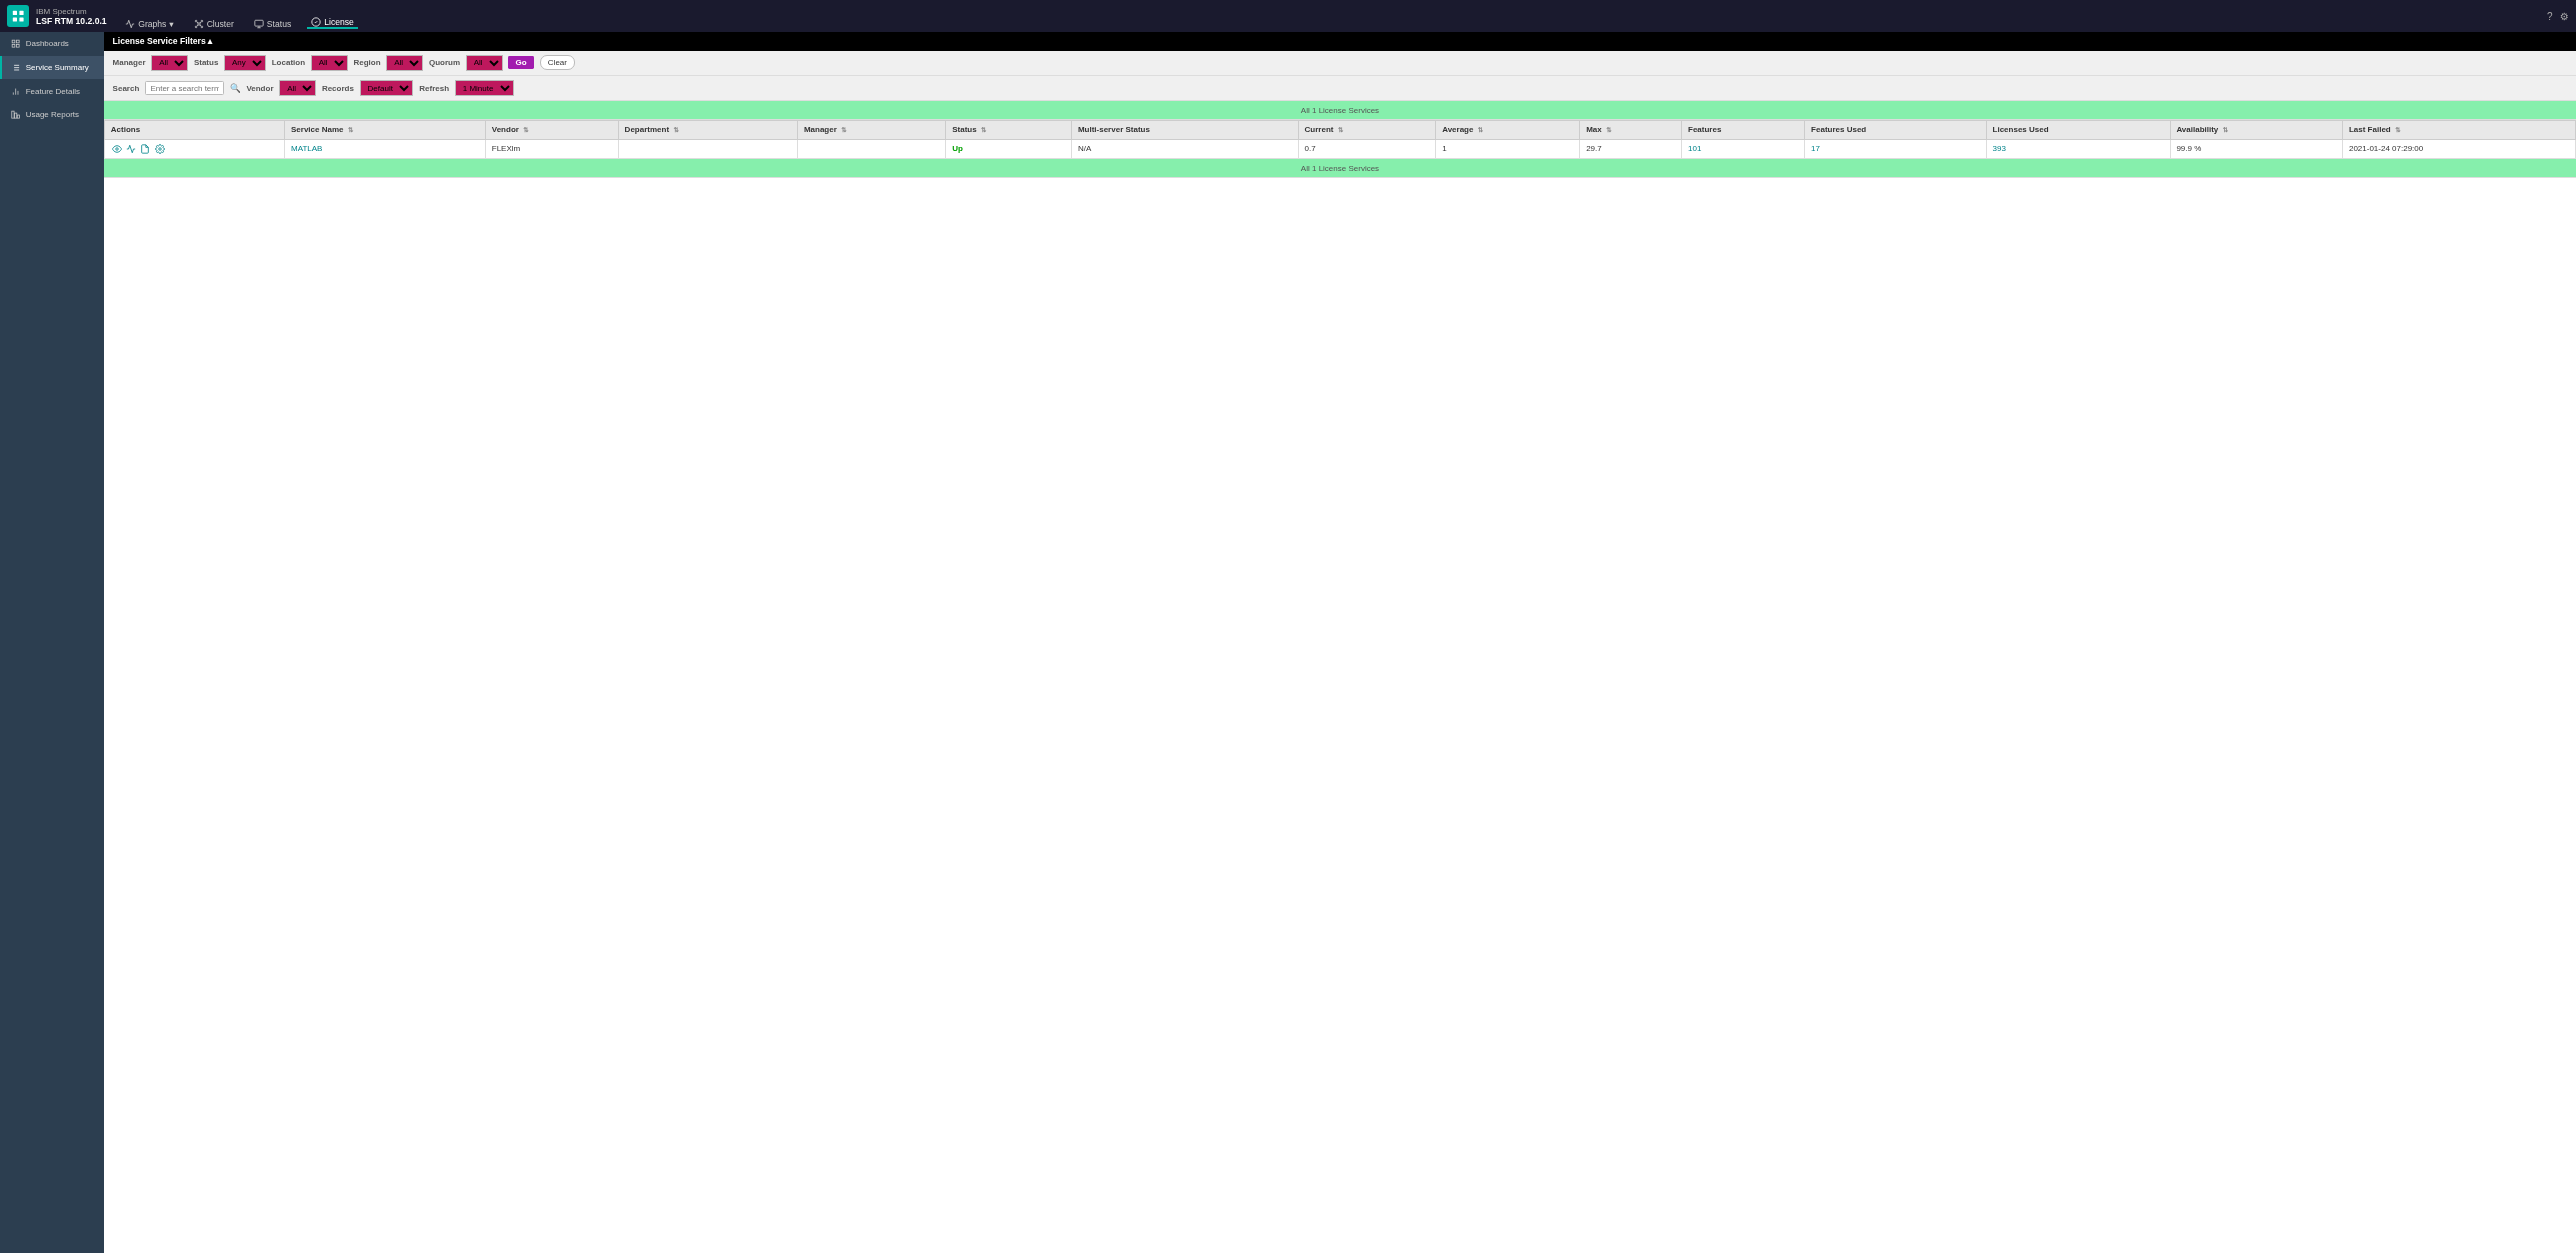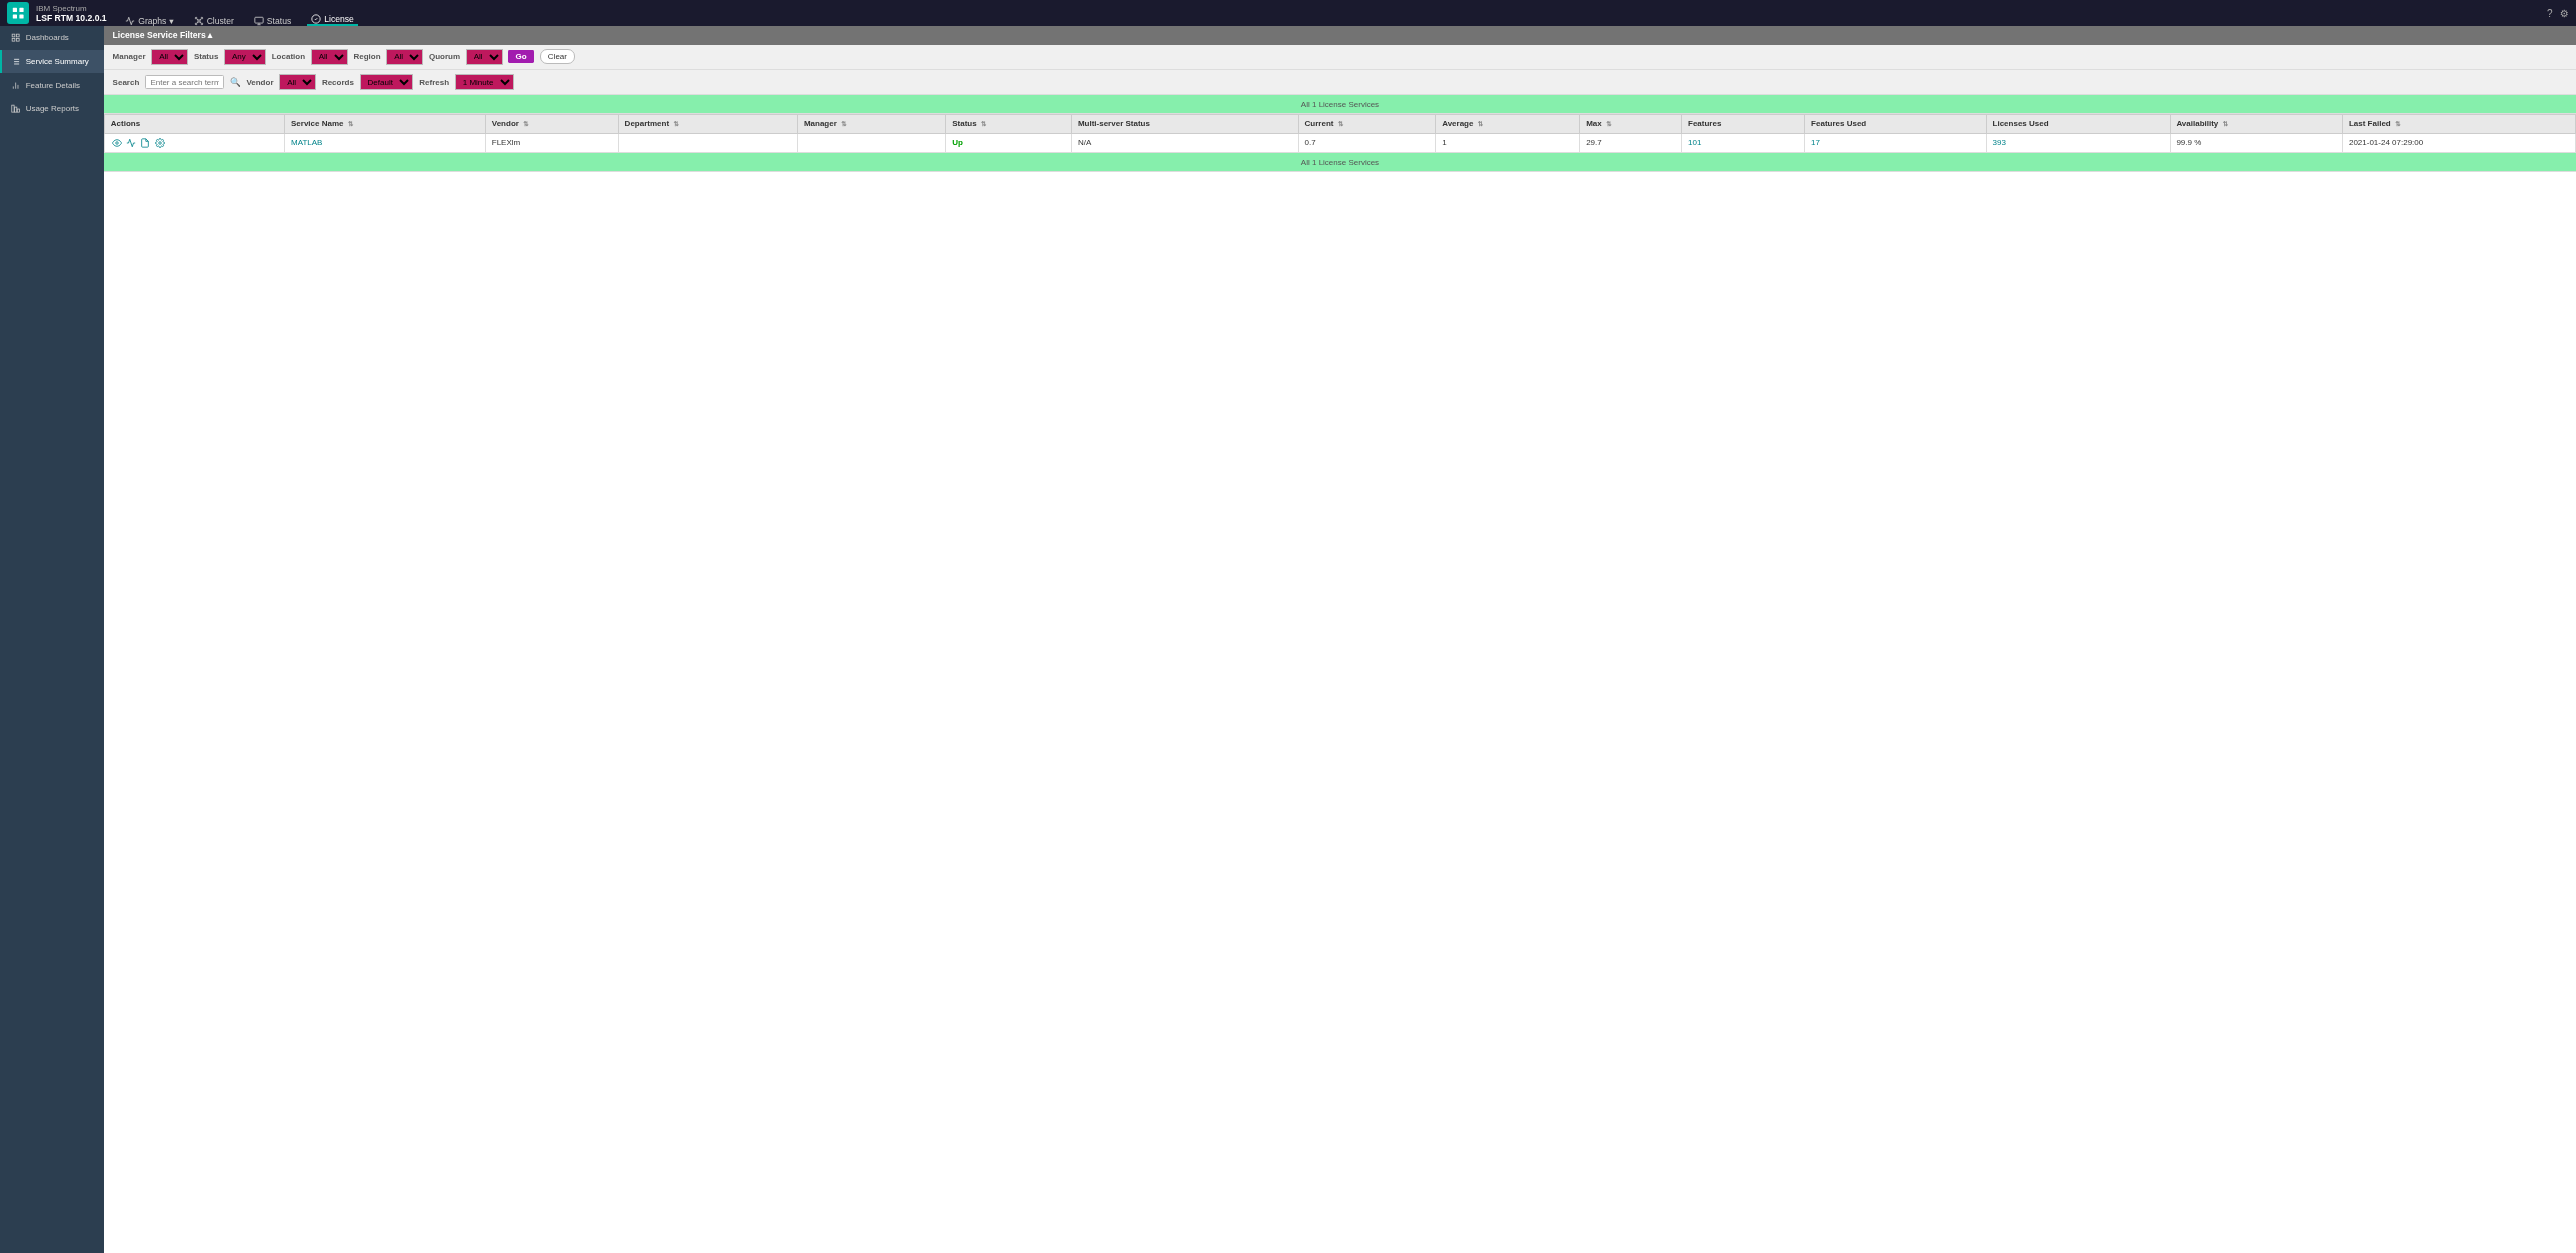--- a/index.html
+++ b/index.html
@@ -1,19 +1,19 @@
 <!DOCTYPE html>
 <html style="font-size:11.5px"><head>
   <meta charset="utf-8">
   <style>
     * { box-sizing: border-box; margin: 0; padding: 0; }
     body { font-family: Arial, Helvetica, sans-serif; font-size: 8.6px; background: #f4f4f4; color: #333; display: flex; flex-direction: column; height: 100vh; overflow: hidden; }
 
     
-    .topbar { background: #1a1a2e; display: flex; align-items: center; height: 26px; padding: 0 7.2px; color: #ccc; flex-shrink: 0; }
+    .topbar { background: #1a1a2e; display: flex; align-items: center; height: 32px; padding: 0 7.2px; color: #ccc; flex-shrink: 0; }
     .topbar-logo { width: 21.6px; height: 21.6px; background: #00b5a5; border-radius: 2.9px; display: flex; align-items: center; justify-content: center; margin-right: 7.2px; flex-shrink: 0; }
     .topbar-logo svg { width: 14.4px; height: 14.4px; }
     .topbar-brand { display: flex; flex-direction: column; margin-right: 14.4px; }
     .topbar-brand-top { font-size: 8px; color: #aaa; }
     .topbar-brand-bottom { font-size: 8.6px; color: #fff; font-weight: bold; }
     .topbar-nav { display: flex; align-items: center; gap: 11.5px; flex: 1; }
     .topbar-nav-item { display: flex; align-items: flex-end; gap: 2.9px; color: #ccc; font-size: 8.6px; cursor: pointer; padding: 0 4.3px; height: 26px; }
     .topbar-nav-item.active { color: #fff; border-bottom: 2.2px solid #00b5a5; }
     .topbar-nav-item svg { width: 10px; height: 10px; }
     .topbar-spacer { flex: 1; }
@@ -26,21 +26,21 @@
     
     .sidebar { width: 104px; background: #2c3e50; color: #ccc; display: flex; flex-direction: column; flex-shrink: 0; }
     .sidebar-item { display: flex; align-items: center; gap: 5.8px; padding: 7.2px 8.6px; font-size: 8px; cursor: pointer; border-left: 2.2px solid transparent; }
     .sidebar-item.active { background: #3d5166; color: #fff; border-left: 2.2px solid #00b5a5; }
     .sidebar-item svg { width: 9.3px; height: 9.3px; flex-shrink: 0; }
 
     
     .content { flex: 1; overflow: auto; background: #fff; display: flex; flex-direction: column; }
 
     
-    .filter-bar-header { background: #737373; color: #fff; padding: 4.3px 8.6px; font-size: 8.6px; font-weight: bold; display: flex; align-items: center; }
+    .filter-bar-header { background: #000000; color: #fff; padding: 4.3px 8.6px; font-size: 8.6px; font-weight: bold; display: flex; align-items: center; }
 
     .filter-row { display: flex; align-items: center; gap: 5.8px; padding: 4.3px 8.6px; background: #f0f0f0; border-bottom: 0.7px solid #ddd; flex-wrap: wrap; }
     .filter-label { font-size: 8px; color: #555; font-weight: bold; }
     .filter-select { font-size: 8px; padding: 1.4px 2.9px; border: 0.7px solid #bbb; background: #be185d; border-radius: 0; cursor: pointer; }
     .filter-go-btn { background: #a21caf; color: #fff; border: none; padding: 2.2px 7.2px; border-radius: 1.4px; font-size: 8px; cursor: pointer; font-weight: bold; }
     .filter-clear-btn { background: #fff; color: #333; border: 0.7px solid #bbb; padding: 2.2px 7.2px; border-radius: 7px; font-size: 8px; cursor: pointer; }
     .filter-search-input { font-size: 8px; padding: 1.4px 4.3px; border: 0.7px solid #bbb; border-radius: 1.4px; width: 79px; }
 
     
     .table-summary { text-align: center; padding: 4.3px; font-size: 8px; color: #555; background: #86efac; border-bottom: 0.7px solid #ddd; }

